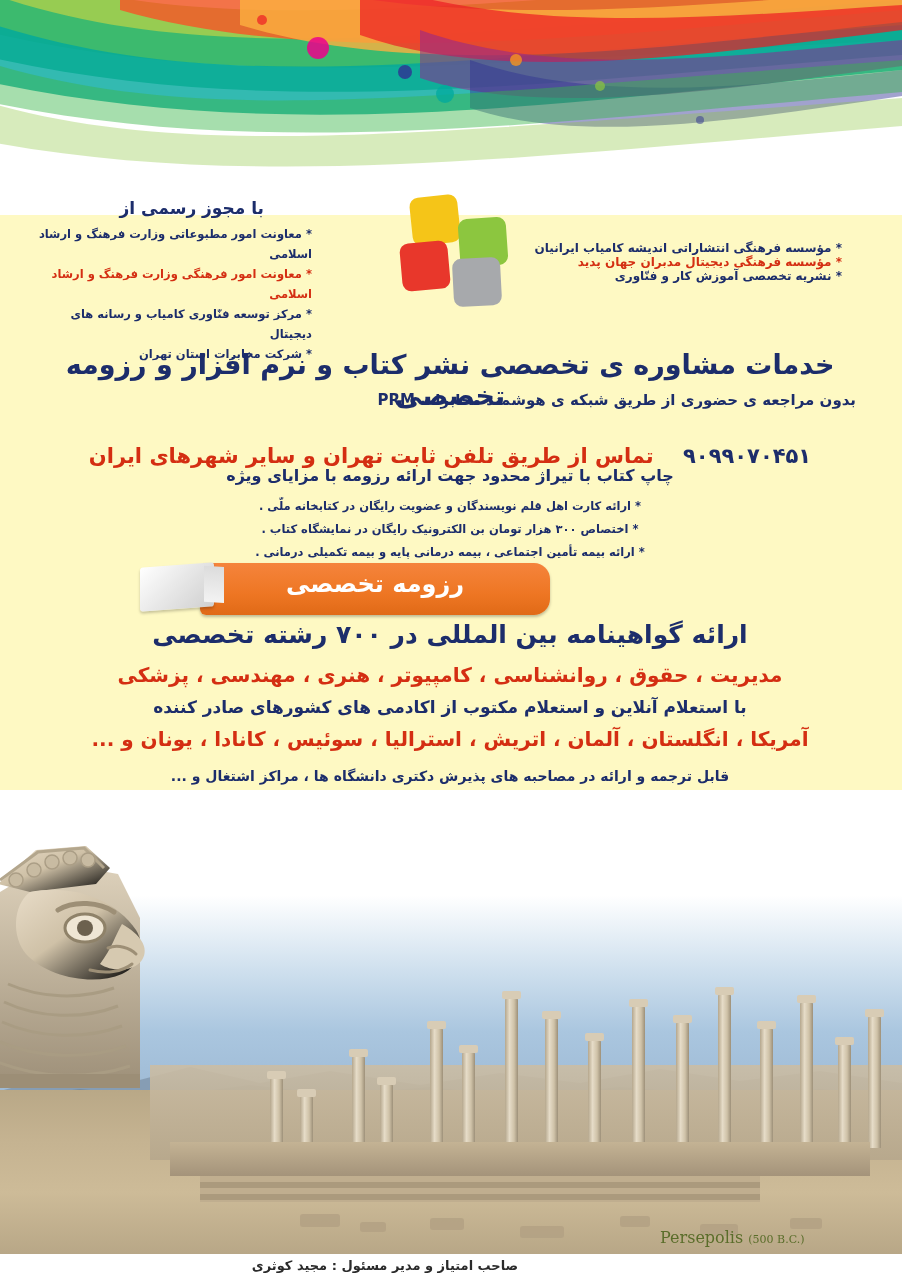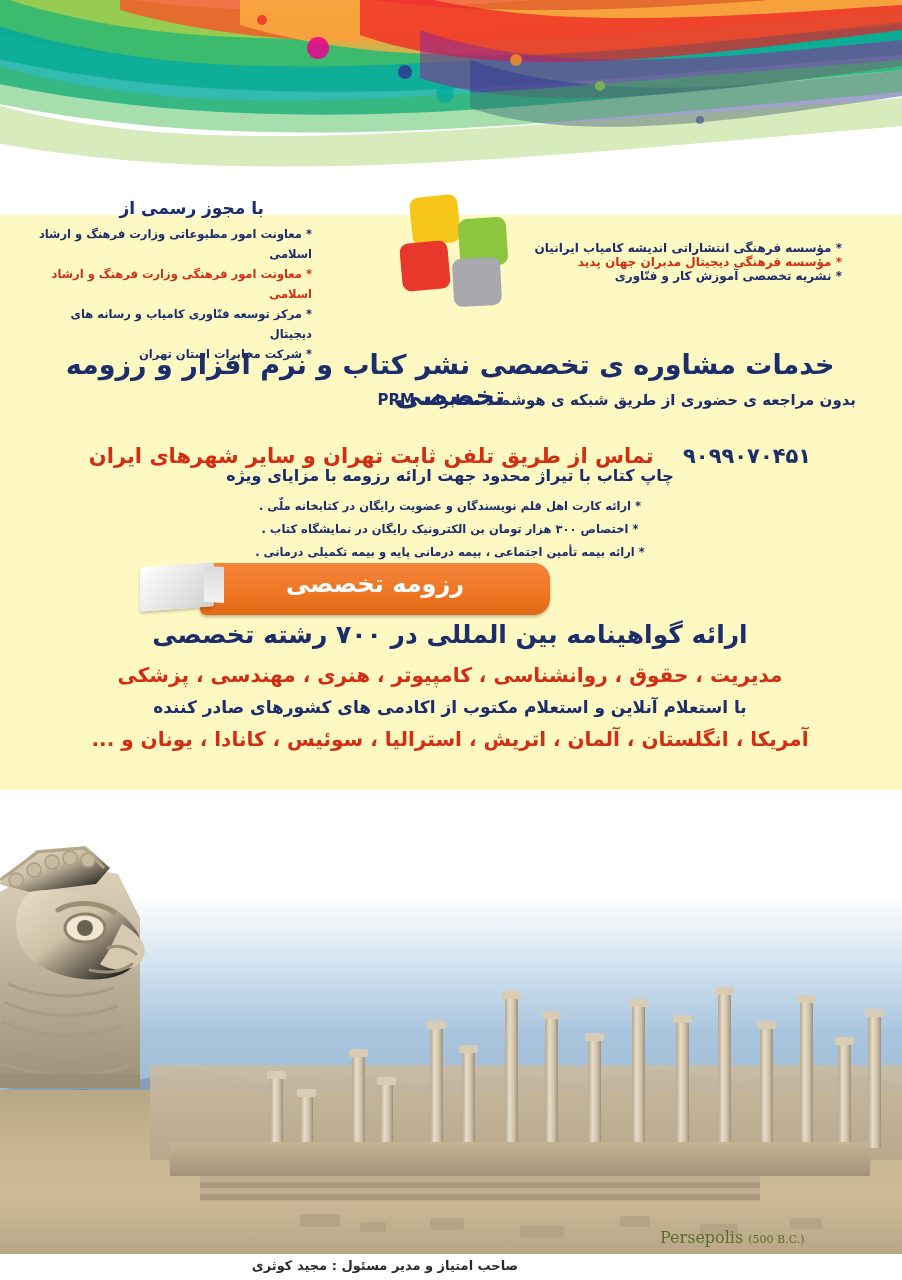--- a/index.html
+++ b/index.html
@@ -402,20 +402,21 @@
     <div class="ribbon">
       <div class="ribbon-label">رزومه تخصصی</div>
     </div>
     <div class="ribbon-fold"></div>
   </div>
 
   <div class="cert-h1">ارائه گواهینامه بین المللی در ۷۰۰ رشته تخصصی</div>
   <div class="cert-h2">مدیریت ، حقوق ، روانشناسی ، کامپیوتر ، هنری ، مهندسی ، پزشکی</div>
   <div class="cert-h3">با استعلام آنلاین و استعلام مکتوب از اکادمی های کشورهای صادر کننده</div>
   <div class="cert-h4">آمریکا ، انگلستان ، آلمان ، اتریش ، استرالیا ، سوئیس ، کانادا ، یونان و ...</div>
+  <div class="cert-h5">قابل ترجمه و ارائه در مصاحبه های پذیرش دکتری دانشگاه ها ، مراکز اشتغال و ...</div>
 
   <div class="cert-rows">
     <div class="cert-row">
       <span class="cell">گواهینامه tuv انگلیس</span>
       <span class="dash">–</span>
       <span class="cell">گواهینامه qal انگلیس</span>
     </div>
     <div class="cert-row">
       <span class="cell">گواهینامه ics کانادا</span>
       <span class="dash">–</span>

